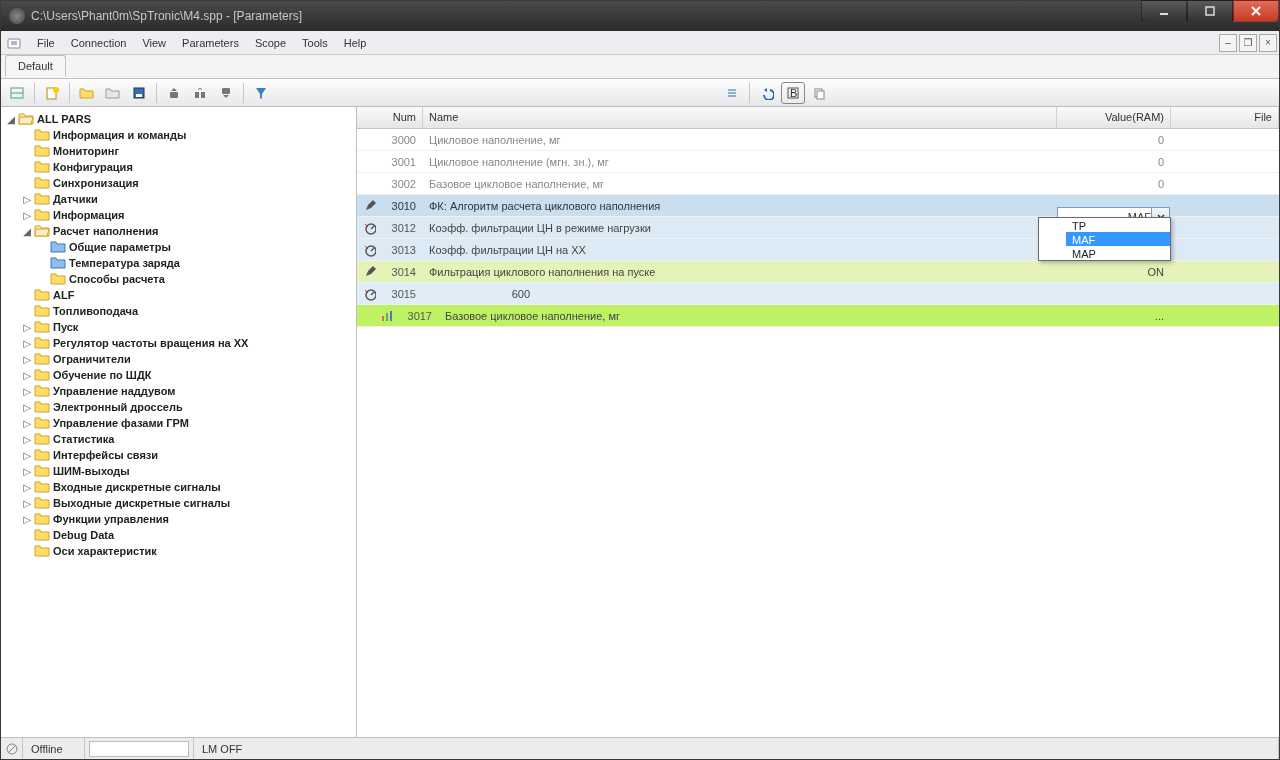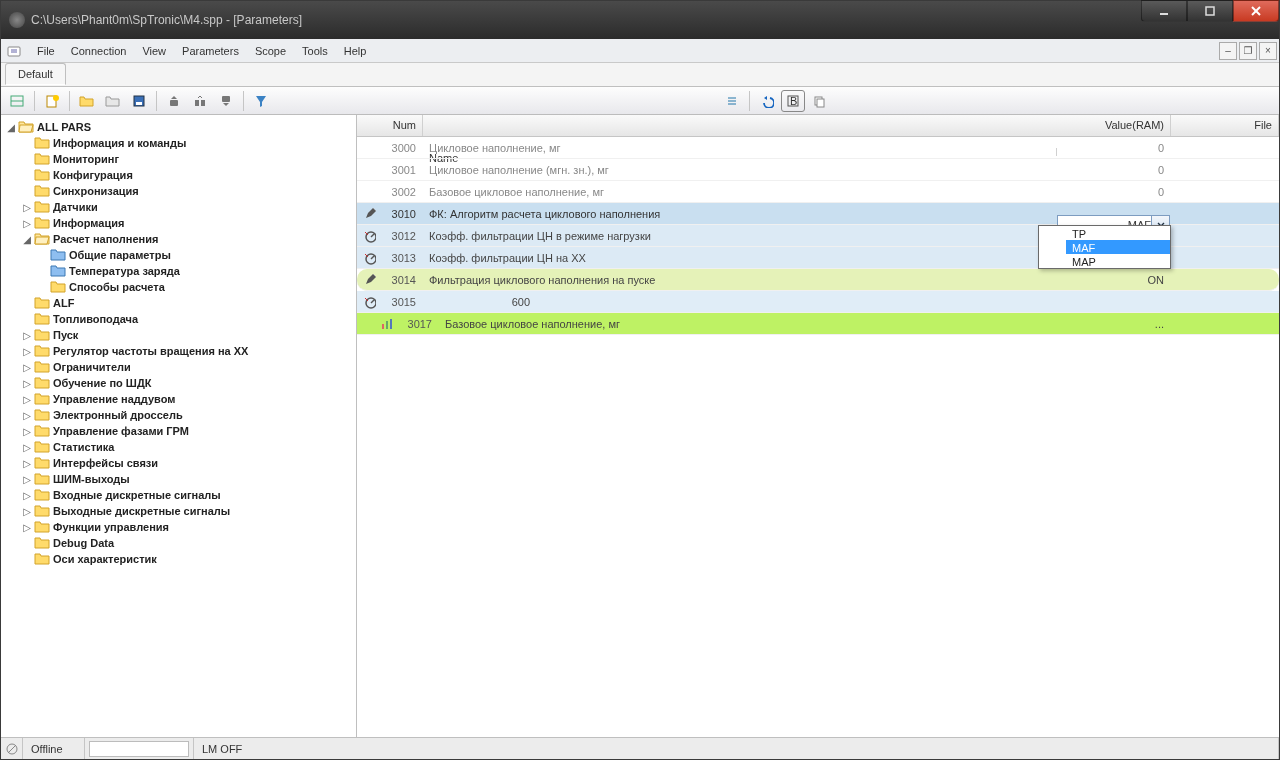--- a/index.html
+++ b/index.html
@@ -1,21 +1,21 @@
 <!DOCTYPE html>
 <html><head>
 <meta charset="utf-8">
 <style>
 * { box-sizing: border-box; margin: 0; padding: 0; font-family: Tahoma, Arial, sans-serif; font-size: 11px; }
 html, body { width: 100%; height: 100%; overflow: hidden; background: #fff; }
 
 .window { width: 1280px; height: 760px; display: flex; flex-direction: column; background: #f0f0f0; border: 1px solid #3a3a3a; }
 
 
-.titlebar { height: 38px; background: linear-gradient(to bottom, #4a4a4a, #2b2b2b); display: flex; align-items: center; color: #c8c8c8; padding-left: 8px; }
+.titlebar { height: 30px; background: linear-gradient(to bottom, #4a4a4a, #2b2b2b); display: flex; align-items: center; color: #c8c8c8; padding-left: 8px; }
 .titlebar .appicon { width: 16px; height: 16px; margin-right: 6px; background: radial-gradient(circle,#888,#444); border-radius: 50%; }
 .titlebar .title { flex: 1; font-size: 12px; }
 .win-controls { display: flex; height: 100%; }
 .win-btn { width: 46px; height: 22px; display:flex; align-items:center; justify-content:center; font-size:13px; color:#ddd; border:1px solid rgba(0,0,0,0.4); margin-top:-1px;}
 .win-btn.min { background: linear-gradient(to bottom,#5a5a5a,#333); border-radius: 0 0 0 4px; }
 .win-btn.max { background: linear-gradient(to bottom,#5a5a5a,#333); }
 .win-btn.close { background: linear-gradient(to bottom,#e06b5c,#c83a22); border-radius: 0 0 4px 0; color:#fff;}
 .win-btn svg { pointer-events:none; }
 
 
@@ -46,36 +46,36 @@
 .tree .exp.none { visibility: hidden; }
 .tree .fld { width:16px; height:14px; margin-right:3px; position:relative;}
 .tree .lbl { color:#222; }
 .tree .lbl.bold { font-weight:bold; }
 
 
 .grid-pane { flex:1; display:flex; flex-direction:column; background:#fff;}
 .grid-head { display:flex; height:22px; background:linear-gradient(to bottom,#fafafa,#e6e6e6); border-bottom:1px solid #c5c5c5; }
 .gh { border-right:1px solid #d0d0d0; padding:4px 6px; color:#333; position:relative;}
 .gh.num { width:66px; text-align:right;}
-.gh.name { flex:1;margin-top:33px; }
+.gh.name { flex:1; }
 .gh.val { width:114px; text-align:right;}
 .gh.file { width:108px; text-align:right;}
 .grid-body { flex:1; overflow:auto; position:relative;}
 .gr { display:flex; height:22px; align-items:center; border-bottom:1px solid #f0f0f0;}
 .gc { padding: 0 6px; border-right:1px solid transparent; color:#555;}
 .gc.icon { width:26px; display:flex; align-items:center; justify-content:center;}
 .gc.num { width:40px; text-align:right; color:#555;}
 .gc.name { flex:1; color:#444;}
 .gc.val { width:114px; text-align:right; color:#444;}
 .gc.file { width:108px; text-align:right; color:#444;}
 .gr.gray .gc { color:#888; }
 .gr.blue-sel { background:#c9dff0; }
 .gr.blue-sel .gc { color:#333;}
 .gr.blue { background:#dceaf5;}
-.gr.green { background:#e5f2b8;border-radius:10px;}
+.gr.green { background:#e5f2b8;}
 .gr.pink { background:#bef264;padding-left:16px;}
 .gr.blue-lite { background:#e0edf7;}
 
 
 .combo { position:absolute; left: 0; top:0; height:20px; border:1px solid #7d9cc0; background:#fff; display:flex; align-items:center;}
 .combo .cval { flex:1; padding-left:5px; color:#333;}
 .combo .carrow { width:18px; height:18px; background:linear-gradient(to bottom,#f2f6fb,#cfe0f2); border-left:1px solid #7d9cc0; display:flex; align-items:center; justify-content:center;}
 .dd-list { position:absolute; border:1px solid #6a6a6a; background:#fff; box-shadow:2px 2px 4px rgba(0,0,0,0.25);}
 .dd-item { padding:1px 6px; color:#222; height:14px; line-height:14px;margin-left:27px;}
 .dd-item.sel { background:#3399ff; color:#fff;}

